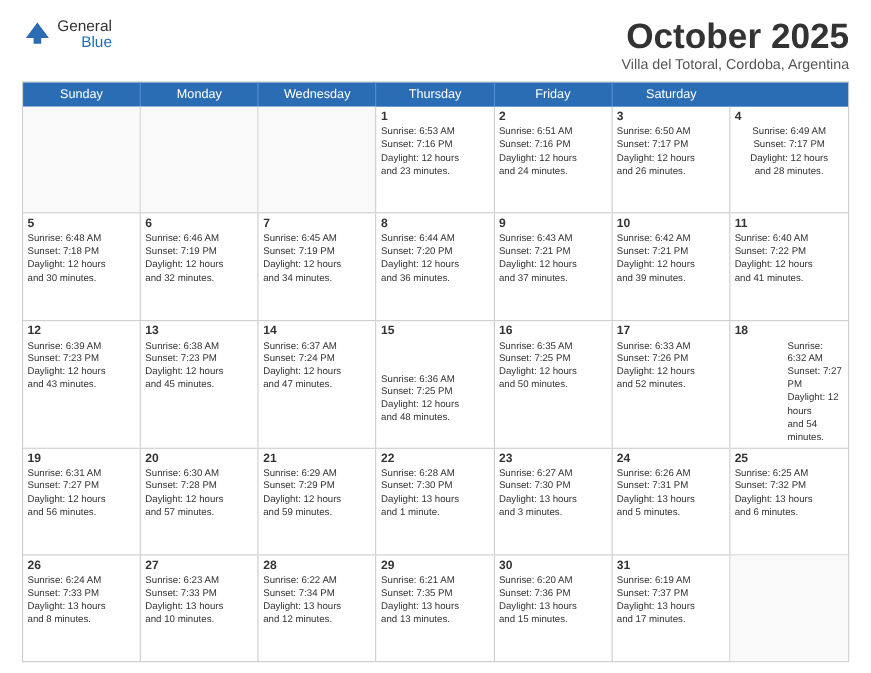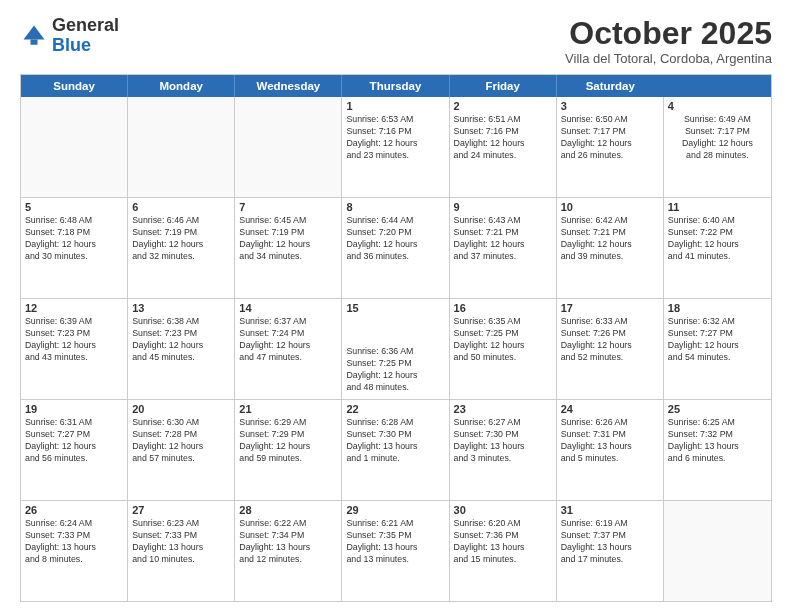--- a/index.html
+++ b/index.html
@@ -22,23 +22,24 @@
       justify-content: space-between;
       align-items: flex-start;
       margin-bottom: 8px;
     }
     .logo {
       display: flex;
       align-items: center;
       gap: 4px;
     }
     .logo-text {
-      font-size: 18px;
-      font-weight: bold;
+      font-size: 14px;
+      font-weight: normal;
       line-height: 1.1;
+      text-align: right;
     }
     .logo-text .general { color: #333; }
     .logo-text .blue { color: #1a6ebd; }
     .logo-icon {
       width: 28px;
       height: 28px;
     }
     .title-block {
       text-align: right;
     }
@@ -59,21 +60,21 @@
       border: 1px solid #ccc;
     }
     .cal-header {
       display: grid;
       grid-template-columns: repeat(7, 1fr);
       background: #2a6db5;
     }
     .cal-header-cell {
       color: #fff;
       font-size: 11.5px;
-      font-weight: bold;
+      font-weight: normal;
       text-align: center;
       padding: 5px 2px;
       border-right: 1px solid #5590cc;
     }
     .cal-header-cell:last-child { border-right: none; }
     .cal-body {
       flex: 1;
       display: flex;
       flex-direction: column;
     }
@@ -262,21 +263,21 @@
           </div>
           <div class="cal-cell">
             <span class="day-number">17</span>
             <div class="cell-text" style="white-space: pre-line;">Sunrise: 6:33 AM
 Sunset: 7:26 PM
 Daylight: 12 hours
 and 52 minutes.</div>
           </div>
           <div class="cal-cell">
             <span class="day-number">18</span>
-            <div class="cell-text" style="white-space: pre-line;">Sunrise: 6:32 AM
+            <div class="cell-text" style="white-space: pre-line; margin-left: 48px;">Sunrise: 6:32 AM
 Sunset: 7:27 PM
 Daylight: 12 hours
 and 54 minutes.</div>
           </div>
         </div>
         <div class="cal-row">
           <div class="cal-cell">
             <span class="day-number">19</span>
             <div class="cell-text" style="white-space: pre-line;">Sunrise: 6:31 AM
 Sunset: 7:27 PM

